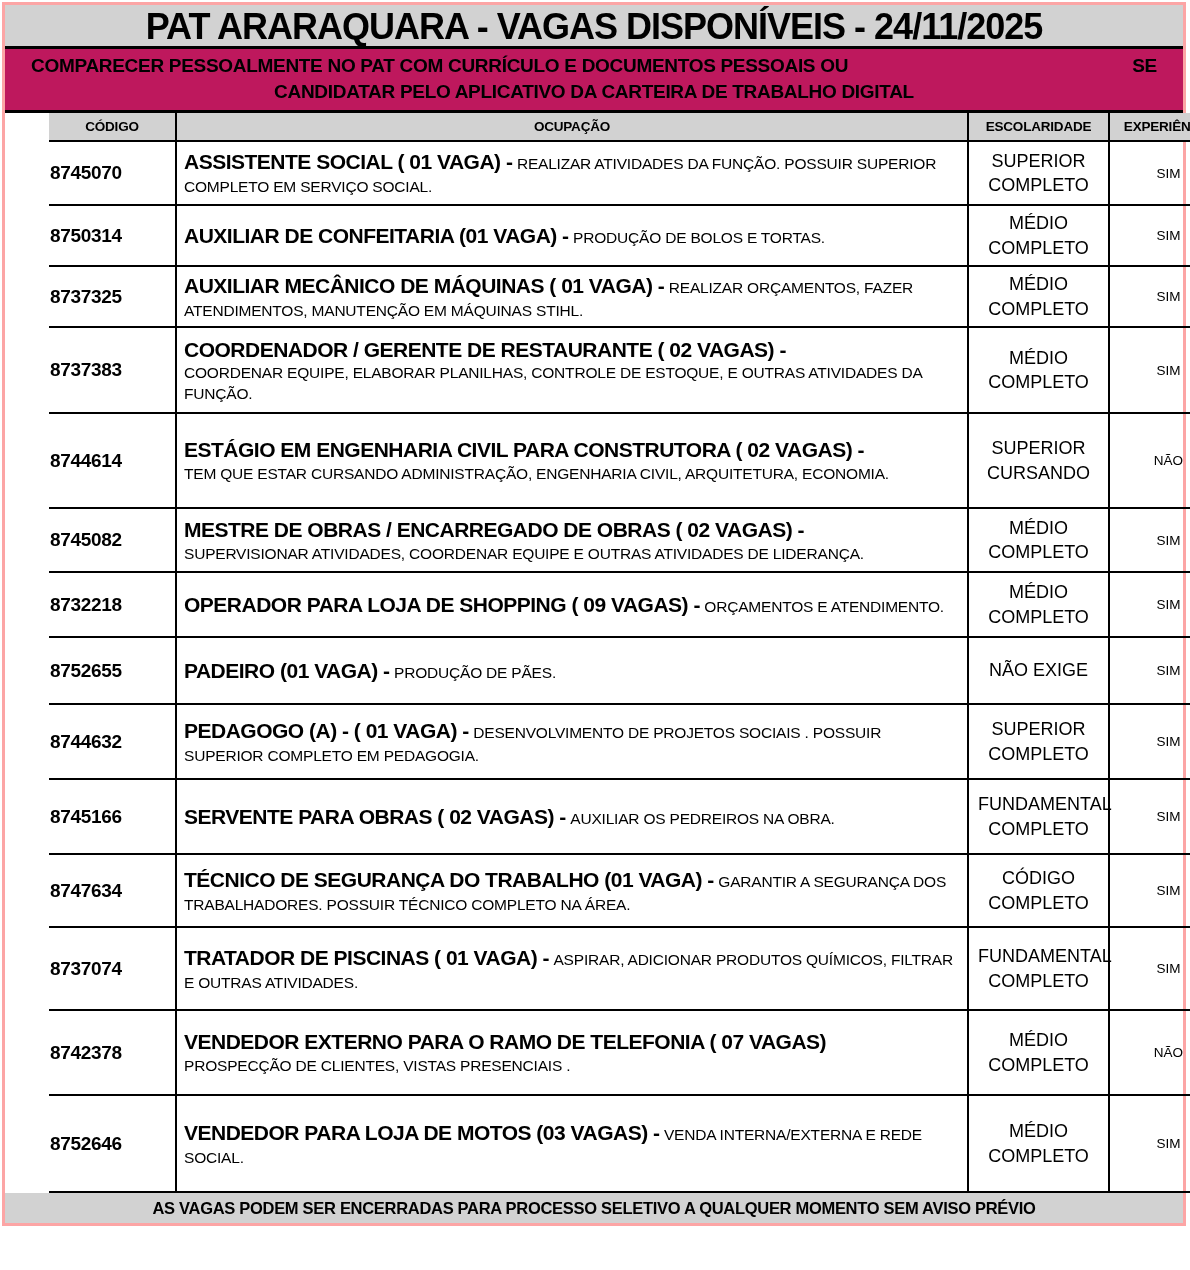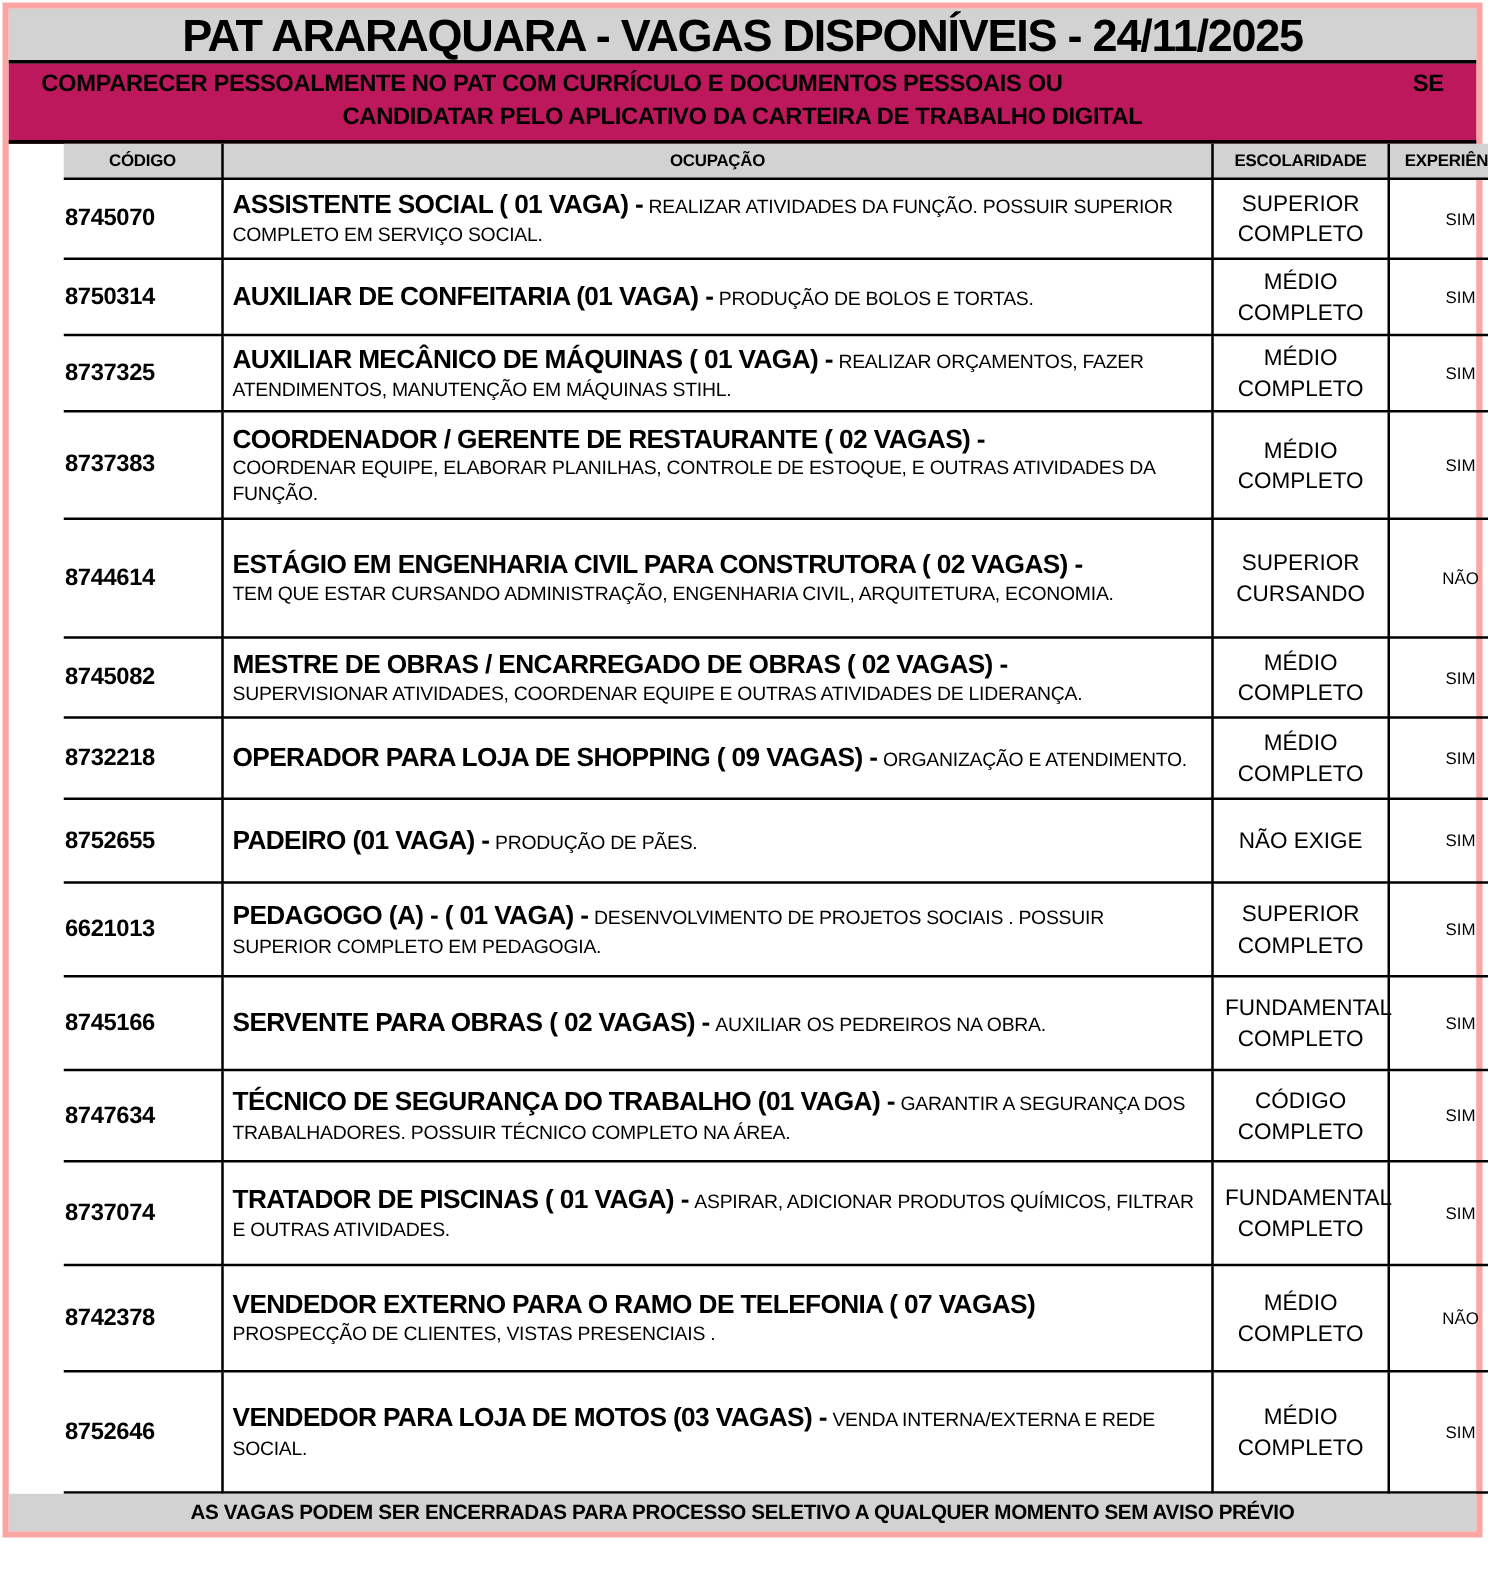--- a/index.html
+++ b/index.html
@@ -7,21 +7,21 @@
     margin: 0; padding: 0;
     width: 1190px; height: 1270px;
     background: #ffffff;
     font-family: "Liberation Sans", "DejaVu Sans", sans-serif;
     color: #000;
   }
   .doc {
     position: absolute;
     top: 2px; left: 2px;
     width: 1184px;
-    border: 5px solid #fca5a5;
+    border: 3px solid #fca5a5;
     background: #fff;
   }
   .title-bar {
     height: 44px;
     background: var(--bar-gray, #d2d2d2);
     border-bottom: 3px solid #000;
     text-align: center;
     font-size: 36px;
     font-weight: bold;
     letter-spacing: -1px;
@@ -185,32 +185,32 @@
           <td class="experience">NÃO</td>
         </tr>
         <tr style="height: 64px;">
           <td class="code">8745082</td>
           <td class="occupation"><span class="job-title">MESTRE DE OBRAS / ENCARREGADO DE OBRAS ( 02 VAGAS) -</span><span class="job-desc block">SUPERVISIONAR ATIVIDADES, COORDENAR EQUIPE E OUTRAS ATIVIDADES DE LIDERANÇA.</span></td>
           <td class="education">MÉDIO COMPLETO</td>
           <td class="experience">SIM</td>
         </tr>
         <tr style="height: 65px;">
           <td class="code">8732218</td>
-          <td class="occupation"><span class="job-title">OPERADOR PARA LOJA DE SHOPPING ( 09 VAGAS) -</span> <span class="job-desc">ORGANIZAÇÃO E ATENDIMENTO.</span></td>
+          <td class="occupation"><span class="job-title">OPERADOR PARA LOJA DE SHOPPING ( 09 VAGAS) -</span> <span class="job-desc">ORÇAMENTOS E ATENDIMENTO.</span></td>
           <td class="education">MÉDIO COMPLETO</td>
           <td class="experience">SIM</td>
         </tr>
         <tr style="height: 67px;">
           <td class="code">8752655</td>
           <td class="occupation"><span class="job-title">PADEIRO (01 VAGA) -</span> <span class="job-desc">PRODUÇÃO DE PÃES.</span></td>
           <td class="education">NÃO EXIGE</td>
           <td class="experience">SIM</td>
         </tr>
         <tr style="height: 75px;">
-          <td class="code">6621013</td>
+          <td class="code">8744632</td>
           <td class="occupation"><span class="job-title">PEDAGOGO (A) - ( 01 VAGA) -</span> <span class="job-desc">DESENVOLVIMENTO DE PROJETOS SOCIAIS .  POSSUIR SUPERIOR COMPLETO EM PEDAGOGIA.</span></td>
           <td class="education">SUPERIOR
 COMPLETO</td>
           <td class="experience">SIM</td>
         </tr>
         <tr style="height: 75px;">
           <td class="code">8745166</td>
           <td class="occupation"><span class="job-title">SERVENTE PARA OBRAS ( 02 VAGAS) -</span> <span class="job-desc">AUXILIAR OS PEDREIROS NA OBRA.</span></td>
           <td class="education">FUNDAMENTAL
 COMPLETO</td>

